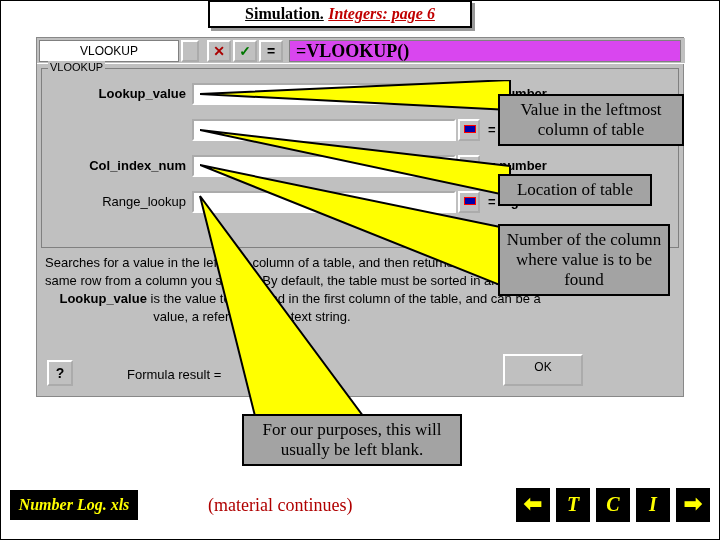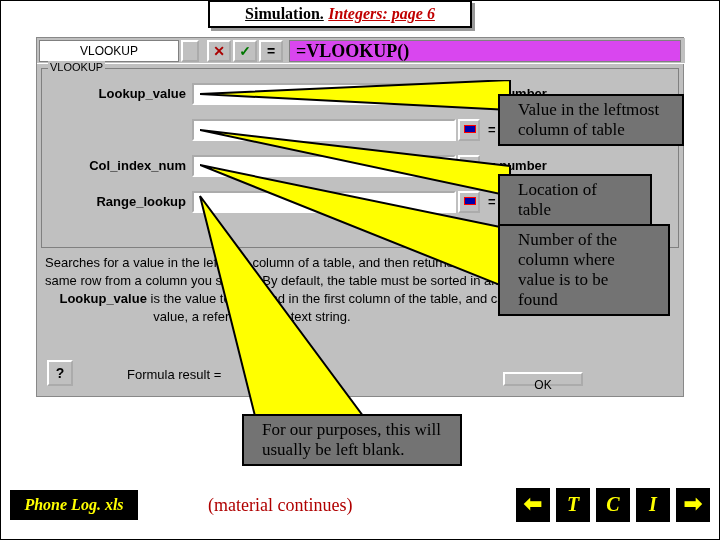--- a/index.html
+++ b/index.html
@@ -107,21 +107,21 @@
     position: absolute;
     left: 0; width: 638px; height: 30px;
   }
   .arg-label {
     position: absolute;
     left: 0; width: 144px;
     text-align: right;
     font: bold 13px "MS Sans Serif", Arial;
     line-height: 22px;
   }
-  .arg-label.nb { font-weight: bold; }
+  .arg-label.nb { font-weight: normal; }
   .arg-input {
     position: absolute;
     left: 150px; width: 264px; height: 22px;
     background: #fff;
     border: 2px inset #fff;
   }
   .arg-btn {
     position: absolute;
     left: 416px; width: 22px; height: 22px;
     background: #c0c0c0;
@@ -154,38 +154,38 @@
     font: bold 14px Arial;
     line-height: 22px;
   }
   .result-lbl {
     position: absolute;
     left: 90px; bottom: 14px;
     font: 13px "MS Sans Serif", Arial;
   }
   .ok-btn, .cancel-btn {
     position: absolute;
-    bottom: 10px; width: 80px; height: 14px;
+    bottom: 10px; width: 80px; height: 32px;
     background: #c0c0c0;
     border: 2px outset #fff;
     font: 12px Arial;
     text-align: center;
     line-height: 22px;
   }
   .ok-btn { right: 100px; }
   .cancel-btn { right: 10px; }
 
   
   .callout {
     position: absolute;
-    background: #737373;
+    background: #a3a3a3;
     border: 2px solid #000;
     font: 17px "Times New Roman", serif;
-    text-align: left;
-    padding: 4px 18px;
+    text-align: center;
+    padding: 4px 6px;
   }
   
   .pointer { position: absolute; }
 
   .footer-file {
     position: absolute;
     left: 10px; bottom: 20px;
     width: 128px; height: 30px;
     background: #000;
     color: #ff0;
@@ -290,21 +290,21 @@
 <svg class="pointer" style="left:200px;top:155px;width:320px;height:140px;">
   <polygon points="0,10 310,74 310,134" fill="#ffff00" stroke="#000" stroke-width="2"></polygon>
 </svg>
 <div class="callout" style="left:498px;top:224px;width:172px;">Number of the column where value is to be found</div>
 
 <svg class="pointer" style="left:196px;top:190px;width:220px;height:240px;">
   <polygon points="4,6 60,230 170,230" fill="#ffff00" stroke="#000" stroke-width="2"></polygon>
 </svg>
 <div class="callout" style="left:242px;top:414px;width:220px;">For our purposes, this will usually be left blank.</div>
 
-<div class="footer-file">Phone Log. xls</div>
+<div class="footer-file">Number Log. xls</div>
 <div class="footer-cont">(material continues)</div>
 
 <div class="nav">
   <div class="nav-btn nav-arrow">⬅</div>
   <div class="nav-btn it">T</div>
   <div class="nav-btn it">C</div>
   <div class="nav-btn it">I</div>
   <div class="nav-btn nav-arrow">➡</div>
 </div>
 

